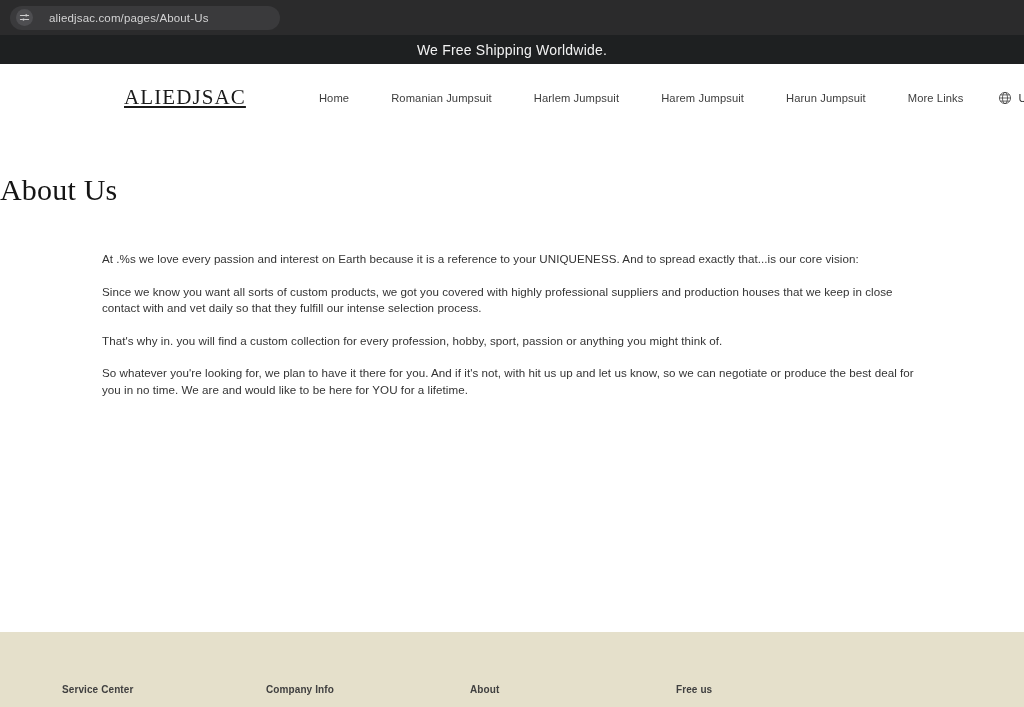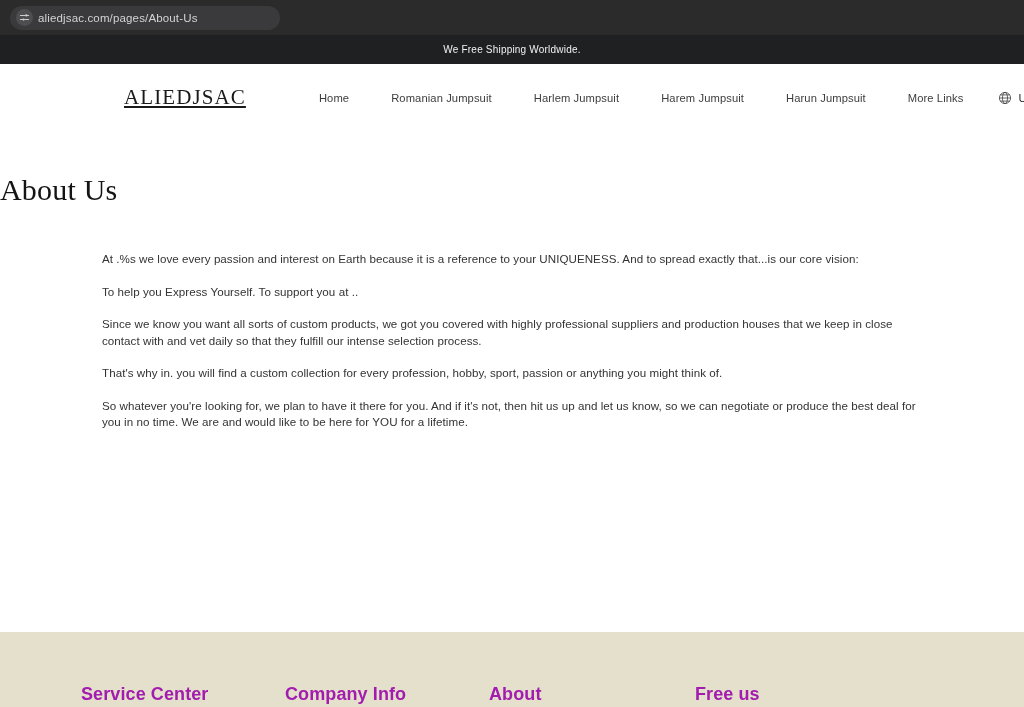--- a/index.html
+++ b/index.html
@@ -20,21 +20,21 @@
     height: 35px;
     background: #2b2b2c;
     display: flex;
     align-items: center;
     padding: 0 10px;
   }
 
   .url-pill {
     display: flex;
     align-items: center;
-    gap: 5px;
+    gap: 16px;
     background: #3a3a3c;
     border-radius: 15px;
     height: 24px;
     padding: 0 13px 0 6px;
     min-width: 270px;
   }
 
   .tune-icon {
     width: 17px;
     height: 17px;
@@ -57,21 +57,21 @@
   
   .announce-bar {
     height: 29px;
     background: #1e2021;
     display: flex;
     align-items: center;
     justify-content: center;
   }
   .announce-text {
     color: #f2f2f2;
-    font-size: 10px;
+    font-size: 14px;
     letter-spacing: 0.2px;
   }
 
   
   .site-header {
     height: 55px;
     background: #ffffff;
     display: flex;
     align-items: center;
     padding: 12px 22px 0 0;
@@ -164,26 +164,25 @@
     display: flex;
   }
 
   .footer-col { padding-right: 24px; }
   .footer-col.c1 { width: 204px; }
   .footer-col.c2 { width: 204px; }
   .footer-col.c3 { width: 206px; }
   .footer-col.c4 { width: 220px; }
 
   .footer-heading {
-    font-size: 18px;
+    font-size: 10px;
     font-weight: bold;
-    color: #a21caf;
+    color: #404040;
     margin-bottom: 16px;
     letter-spacing: 0.1px;
-    margin-left: 19px;
   }
 </style>
 </head>
 <body>
 
 <div class="browser-chrome">
   <div class="url-pill">
     <span class="tune-icon">
       <svg width="11" height="11" viewBox="0 0 16 16" fill="none" stroke="#cfcfd0" stroke-width="1.5" stroke-linecap="round">
         <line x1="2" y1="5" x2="9" y2="5"></line>
@@ -230,24 +229,23 @@
     </div>
 
   </div>
 </header>
 
 <main class="page-main">
   <h1 class="page-title">About Us</h1>
 
   <div class="rte">
     <p>At .%s we love every passion and interest on Earth because it is a reference to your UNIQUENESS. And to spread exactly that...is our core vision:</p>
-    <p>To help you Express Yourself. To support you at ..</p>
     <p>Since we know you want all sorts of custom products, we got you covered with highly professional suppliers and production houses that we keep in close contact with and vet daily so that they fulfill our intense selection process.</p>
     <p>That's why in. you will find a custom collection for every profession, hobby, sport, passion or anything you might think of.</p>
-    <p>So whatever you're looking for, we plan to have it there for you. And if it's not, then hit us up and let us know, so we can negotiate or produce the best deal for you in no time. We are and would like to be here for YOU for a lifetime.</p>
+    <p>So whatever you're looking for, we plan to have it there for you. And if it's not, with hit us up and let us know, so we can negotiate or produce the best deal for you in no time. We are and would like to be here for YOU for a lifetime.</p>
   </div>
 </main>
 
 <footer class="site-footer">
   <div class="footer-inner">
 
     <div class="footer-col c1">
       <div class="footer-heading">Service Center</div>
 
     </div>

